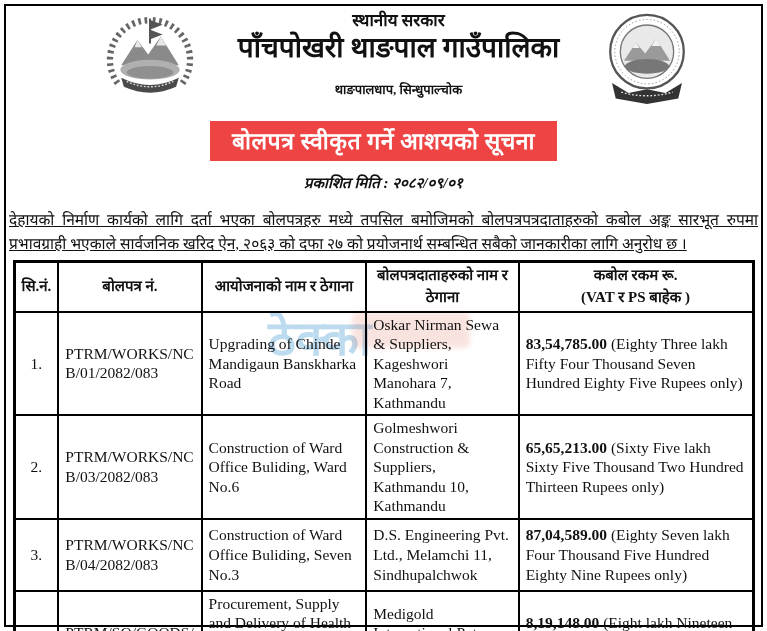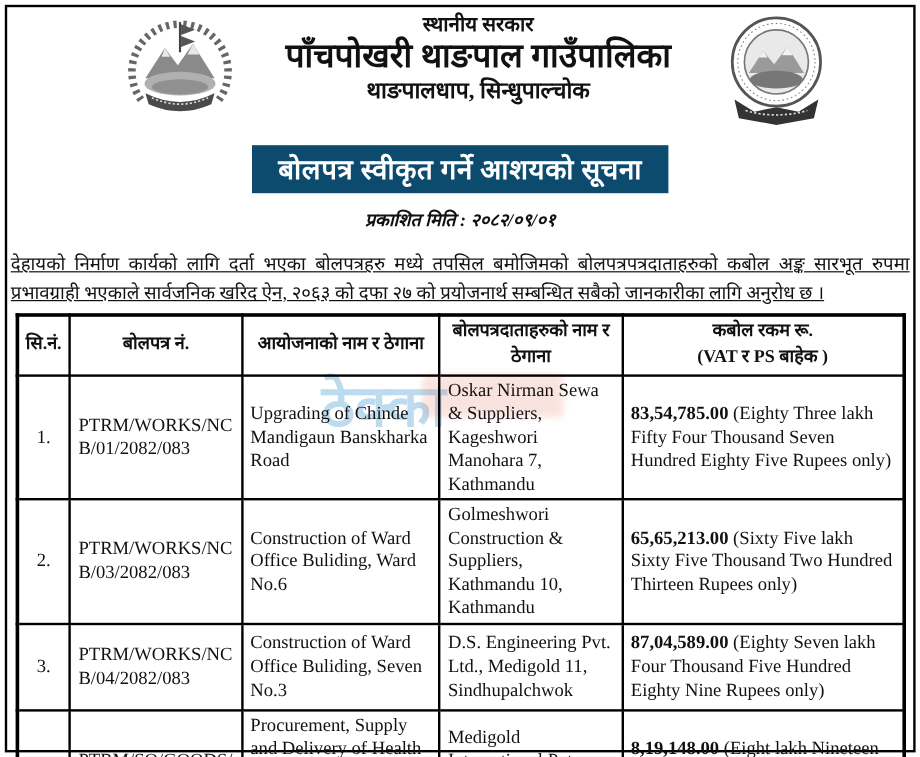--- a/index.html
+++ b/index.html
@@ -14,24 +14,24 @@
   }
   .content{position:absolute;inset:6px;z-index:1;}
   
   .hdr{display:flex;align-items:flex-start;padding:3px 28px 0 38px;height:102px;box-sizing:border-box;}
   .logo-left{width:92px;height:90px;flex:0 0 auto;margin-left:60px;margin-top:4px;}
   .logo-right{width:92px;height:100px;flex:0 0 auto;margin-right:40px;}
   .hdr-center{flex:1;text-align:center;line-height:1.12;padding-top:2px;}
   .hl1{font-size:17px;font-weight:bold;}
   .hl2{font-size:28px;font-weight:bold;margin-top:2px;}
   .hl3{font-size:21px;font-weight:bold;margin-top:3px;}
-  .hl4{font-size:19px;font-weight:bold;margin-top:3px;}
+  .hl4{font-size:13px;font-weight:bold;margin-top:20px;}
   
   .banner{
-    width:fit-content;margin:13px auto 0;background:#0c4a6e;color:#fff;
+    width:fit-content;margin:13px auto 0;background:#ef4444;color:#fff;
     font-size:23px;font-weight:bold;padding:3px 22px 5px;letter-spacing:.5px;
   }
   .pubdate{text-align:center;font-weight:bold;font-size:15px;margin-top:11px;font-style:italic;}
   
   .body-para{
     margin:16px 3px 5px;font-size:15.5px;line-height:1.52;text-align:justify;text-decoration:underline;
   }
   
   table.tender{
     width:742px;margin:0 auto;border-collapse:collapse;
@@ -142,21 +142,21 @@
         <td class="sn">2.</td>
         <td class="tno">PTRM/WORKS/NCB/03/2082/083</td>
         <td>Construction of Ward Office Buliding, Ward No.6</td>
         <td>Golmeshwori Construction &amp; Suppliers, Kathmandu 10, Kathmandu</td>
         <td><span class="amt">65,65,213.00</span> <span>(Sixty Five lakh Sixty Five Thousand Two Hundred Thirteen Rupees only)</span></td>
       </tr>
       <tr class="r2">
         <td class="sn">3.</td>
         <td class="tno">PTRM/WORKS/NCB/04/2082/083</td>
         <td>Construction of Ward Office Buliding, Seven No.3</td>
-        <td>D.S. Engineering Pvt. Ltd., Medigold 11, Sindhupalchwok</td>
+        <td>D.S. Engineering Pvt. Ltd., Melamchi 11, Sindhupalchwok</td>
         <td><span class="amt">87,04,589.00</span> <span>(Eighty Seven lakh Four Thousand Five Hundred Eighty Nine Rupees only)</span></td>
       </tr>
       <tr class="r3">
         <td class="sn">4.</td>
         <td class="tno">PTRM/SQ/GOODS/03/2082/083</td>
         <td>Procurement, Supply and Delivery of Health Medicine, Panchpokhari Rural Municipality</td>
         <td>Medigold International Pvt. Ltd., Midthimi 01, Bhaktapur</td>
         <td><span class="amt">8,19,148.00</span> <span>(Eight lakh Nineteen Thousand One Hundred Fourty Eight Rupees only)</span></td>
       </tr>
     </tbody>

